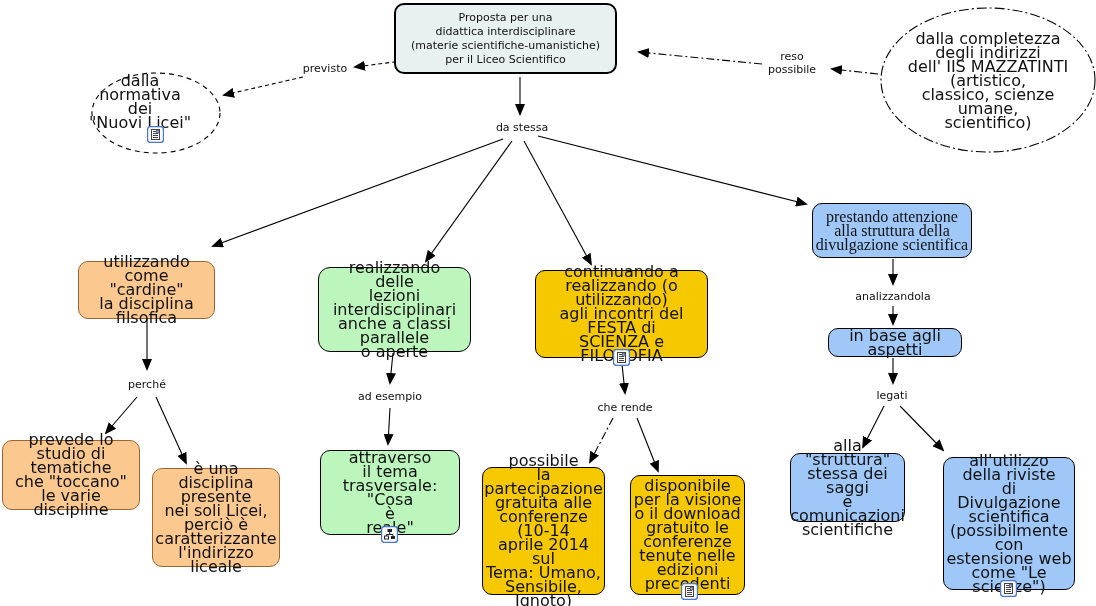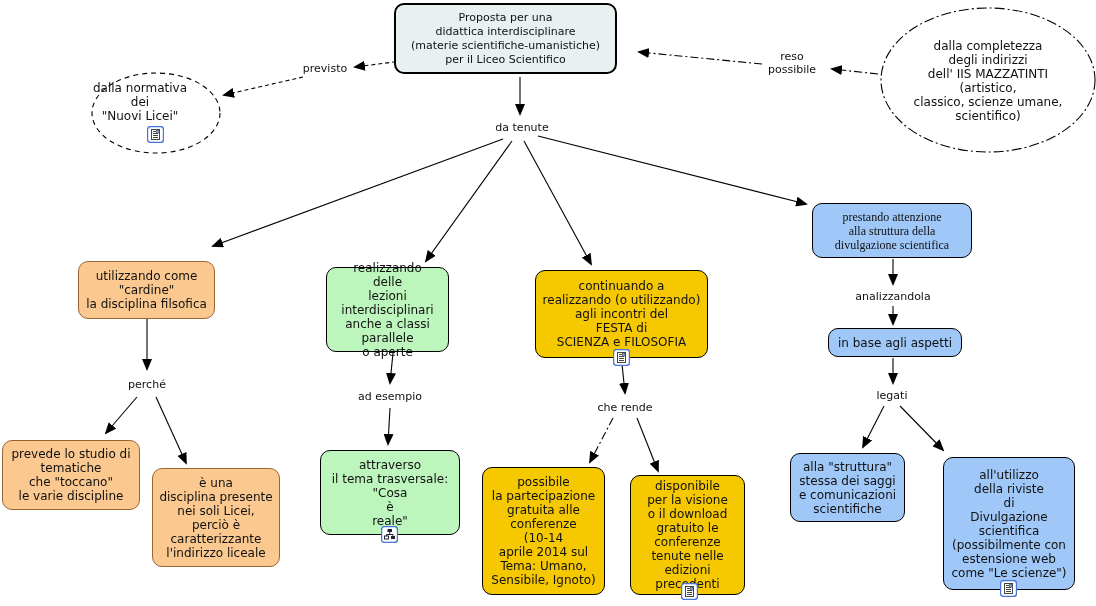--- a/index.html
+++ b/index.html
@@ -1,20 +1,20 @@
 <!DOCTYPE html>
 <html style="--main_fill: #e8f0f2; --orange_fill: #fbc88f; --orange_border: #996633; --green_fill: #bdf6bd; --yellow_fill: #f6c800; --blue_fill: #9fc8f8; --node_border: #000000; --icon_border: #4576d8;"><head>
 <meta charset="utf-8">
 <style>
   html,body{margin:0;padding:0;background:#fff;}
   .canvas{position:relative;width:1096px;height:606px;background:#fff;overflow:hidden;
           font-family:"DejaVu Sans","Liberation Sans",sans-serif;color:#111;}
   .wires{position:absolute;left:0;top:0;z-index:0;}
   .node{position:absolute;z-index:1;box-sizing:border-box;display:flex;align-items:center;justify-content:center;
-        text-align:center;white-space:pre-line;font-size:12px;line-height:14px;border-radius:10px;padding:1px 2px;}
+        text-align:center;white-space:pre-line;font-size:16px;line-height:14px;border-radius:10px;padding:1px 2px;}
   .main{background:var(--main_fill);border:2.5px solid var(--node_border);font-size:11px;}
   .plain{background:transparent;border:none;}
   .orange{background:var(--orange_fill);border:1.5px solid var(--orange_border);}
   .green{background:var(--green_fill);border:1.3px solid var(--node_border);}
   .yellow{background:var(--yellow_fill);border:1.3px solid var(--node_border);}
   .blue{background:var(--blue_fill);border:1.3px solid var(--node_border);}
   .label{position:absolute;z-index:1;transform:translate(-50%,-50%);text-align:center;
          white-space:pre-line;font-size:11px;line-height:13px;}
   .ricon{position:absolute;z-index:2;width:17px;height:17px;display:block;}
 </style>
@@ -76,21 +76,21 @@
   <div class="node orange" style="left:2px;top:440px;width:138px;height:70px;">prevede lo studio di
 tematiche
 che "toccano"
 le varie discipline</div>
   <div class="node orange" style="left:152px;top:468px;width:128px;height:99px;">è una
 disciplina presente
 nei soli Licei,
 perciò è
 caratterizzante
 l'indirizzo liceale</div>
-  <div class="node green" style="left:326px;top:267px;width:123px;height:85px;">realizzando
+  <div class="node green" style="left:318px;top:267px;width:153px;height:85px;border-radius:12px;">realizzando
 delle
 lezioni interdisciplinari
 anche a classi parallele
 o aperte</div>
   <div class="node green" style="left:320px;top:450px;width:140px;height:85px;">attraverso
 il tema trasversale:
 "Cosa
 è
 reale"</div>
   <div class="node yellow" style="left:535px;top:270px;width:173px;height:88px;">continuando a
@@ -126,21 +126,21 @@
 di
 Divulgazione
 scientifica
 (possibilmente con
 estensione web
 come "Le scienze")</div>
 
   <div class="label" style="left:325px;top:68px;">previsto</div>
   <div class="label" style="left:792px;top:63px;">reso
 possibile</div>
-  <div class="label" style="left:522px;top:127px;">da tenute</div>
+  <div class="label" style="left:522px;top:127px;">da stessa</div>
   <div class="label" style="left:147px;top:384px;">perché</div>
   <div class="label" style="left:390px;top:396px;">ad esempio</div>
   <div class="label" style="left:625px;top:407px;">che rende</div>
   <div class="label" style="left:893px;top:296px;">analizzandola</div>
   <div class="label" style="left:892px;top:395px;">legati</div>
 
   <span class="ricon" style="left:147px;top:126px;">
     <svg width="17" height="17" viewBox="0 0 17 17">
       <rect x="0.5" y="0.5" width="16" height="16" rx="3" fill="#fff" stroke="#4576d8" stroke-width="1.4"></rect>
       <rect x="4.5" y="3.5" width="8" height="10" fill="#fff" stroke="#444" stroke-width="1"></rect>

